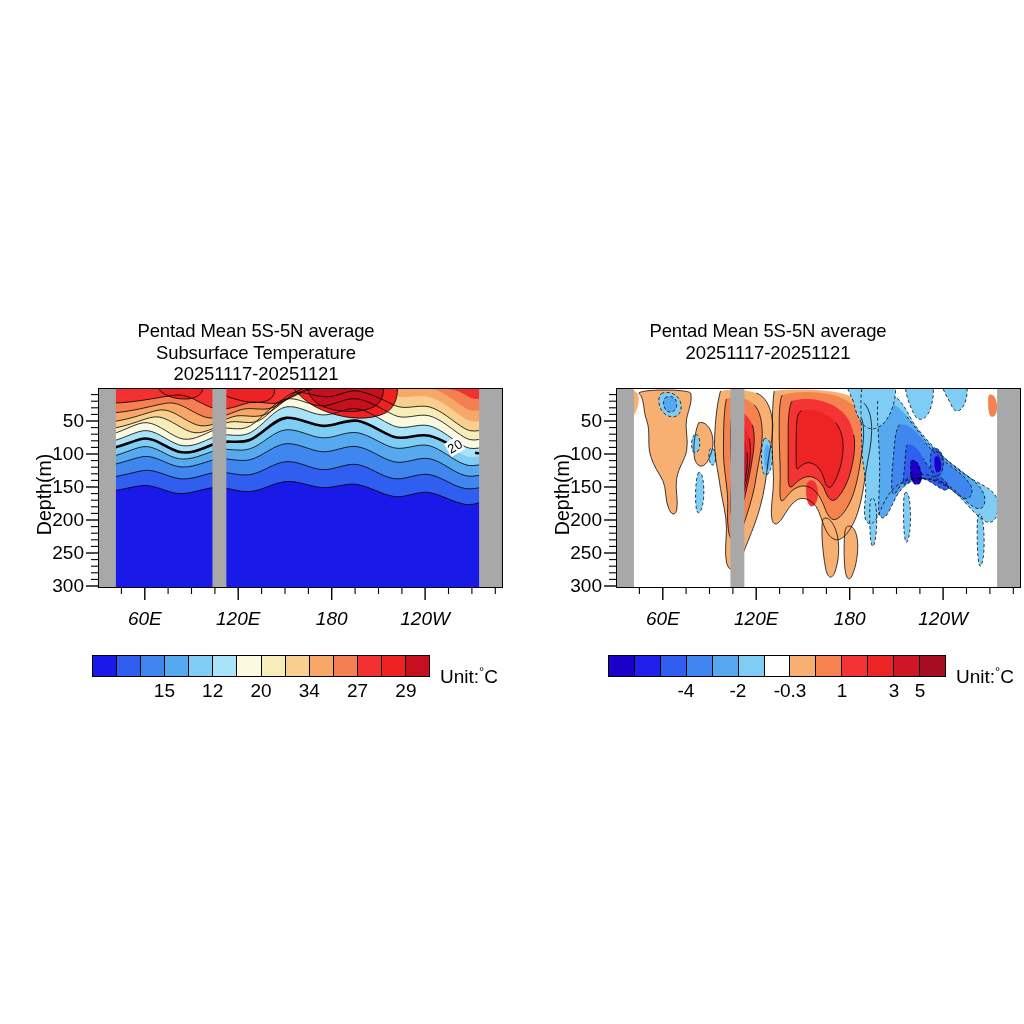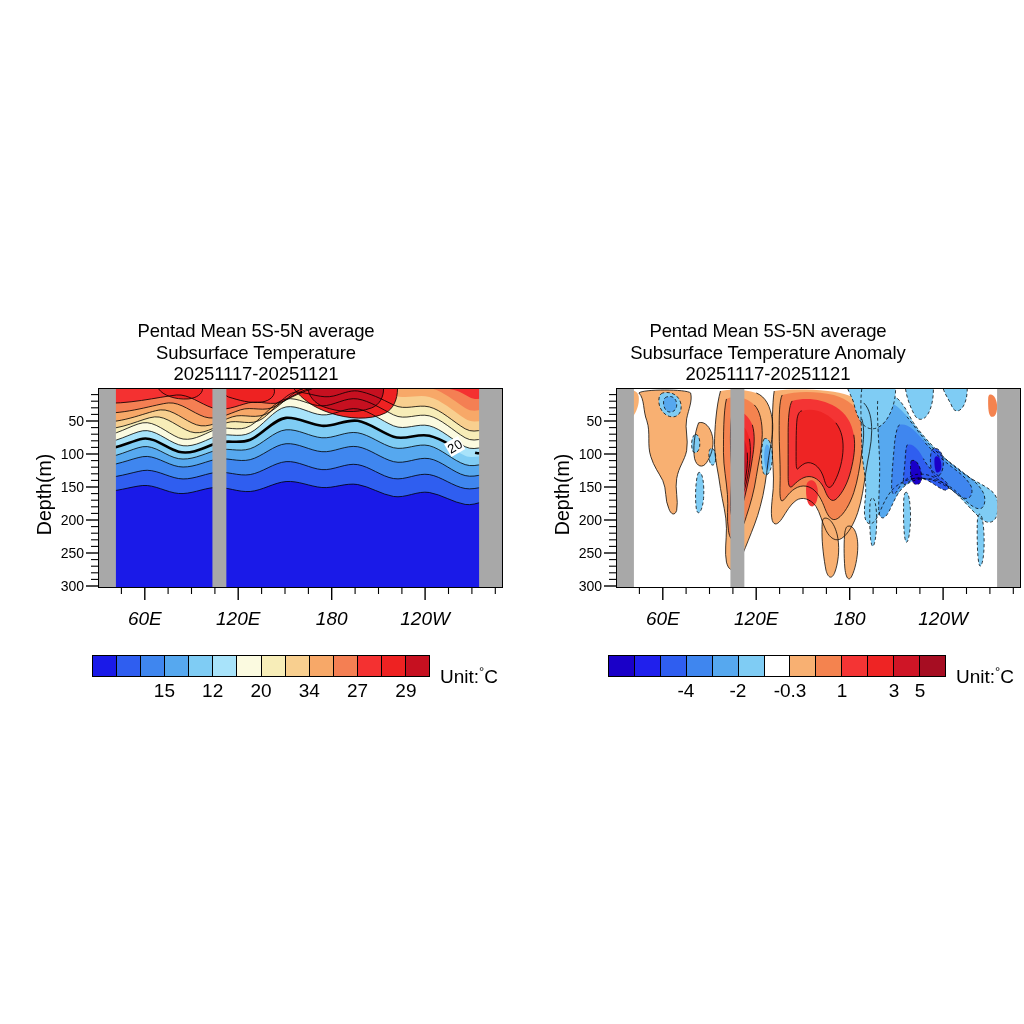--- a/index.html
+++ b/index.html
@@ -49,21 +49,21 @@
     overflow: hidden;
   }
   .plot-inner {
     position: absolute;
     inset: 0;
   }
 
   .ytick-labels {
     position: absolute;
     text-align: center;
-    font-size: 14px;
+    font-size: 19px;
   }
   .ytick-label {
     position: absolute;
     right: 0;
     transform: translateY(-50%);
     white-space: nowrap;
   }
   .xtick-labels {
     position: absolute;
     font-size: 19px;
@@ -394,21 +394,20 @@
 
     <div class="cbar-unit" style="left:440px; top:666px;">
       <span>Unit:</span><span class="sup-deg">°</span><span>C</span>
     </div>
   </div>
 
   <div class="panel panel-right">
 
     <div class="title-block">
       <span class="title-line">Pentad Mean 5S-5N average</span>
-      <span class="title-line">Subsurface Temperature Anomaly</span>
       <span class="title-line">20251117-20251121</span>
     </div>
 
     <div class="axis-title-y" style="left:-30px; top:483px; width:160px; text-align:center;">Depth(m)</div>
 
     <div class="ytick-labels" style="left:12px; top:388px; width:78px; height:198px;">
       <span class="ytick-label" style="top:33px;">50</span>
       <span class="ytick-label" style="top:66px;">100</span>
       <span class="ytick-label" style="top:99px;">150</span>
       <span class="ytick-label" style="top:132px;">200</span>

